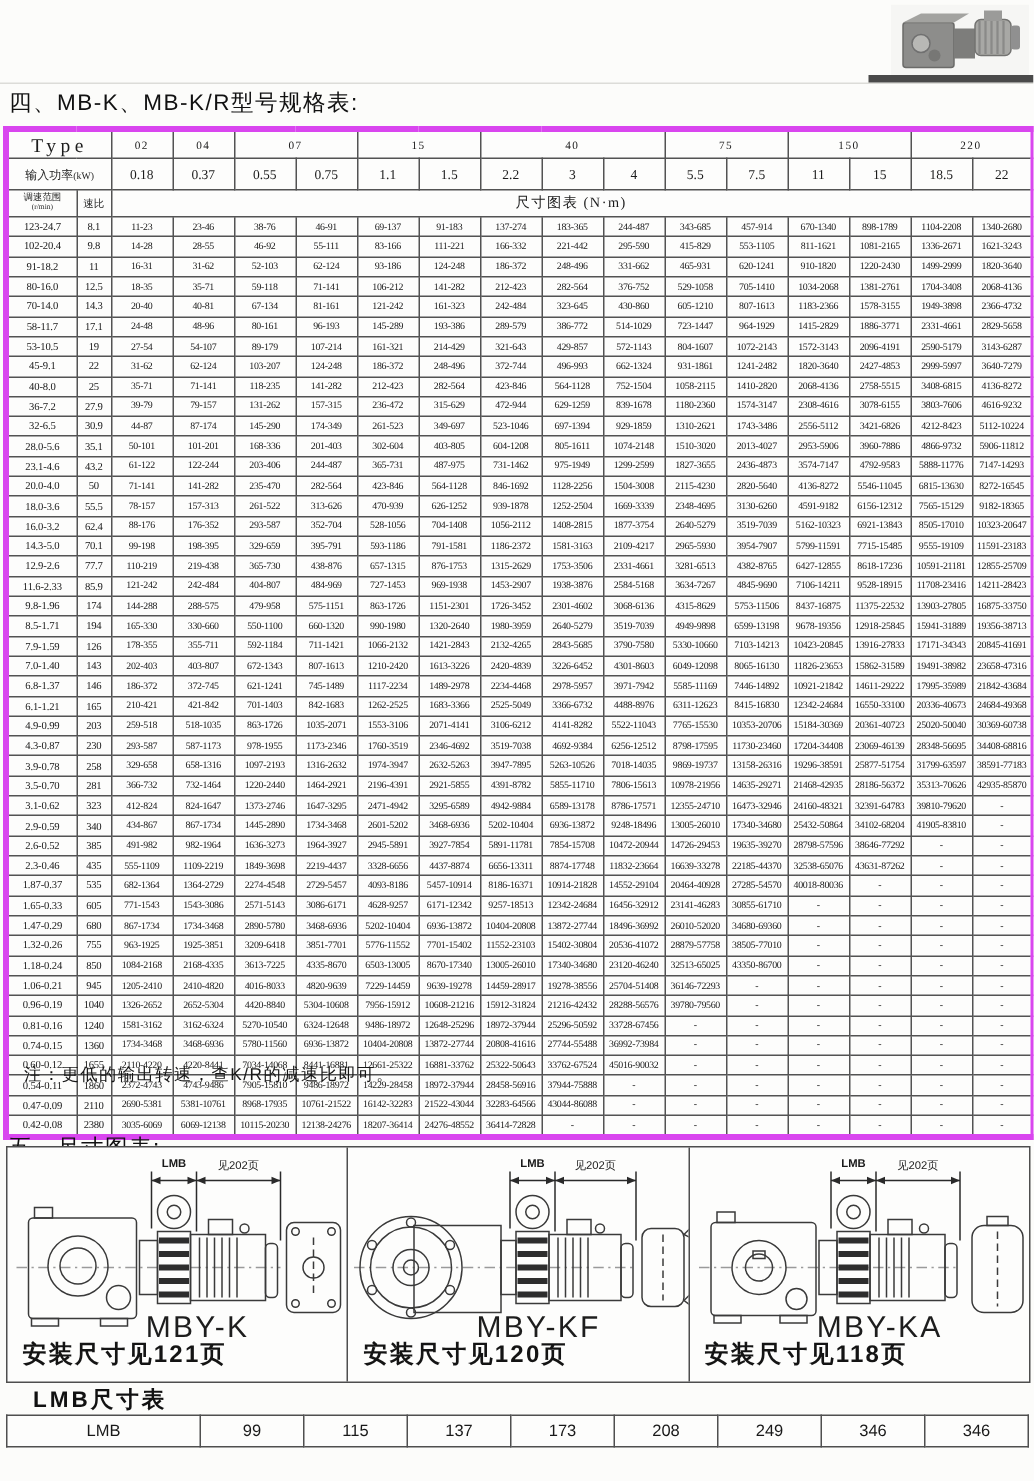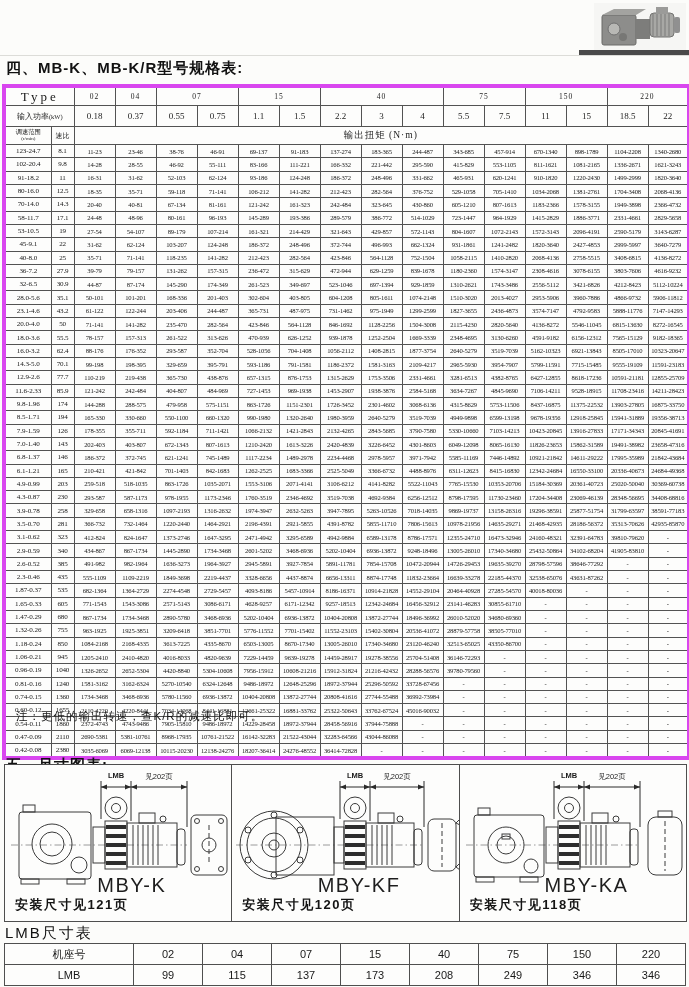--- a/index.html
+++ b/index.html
@@ -5,24 +5,24 @@
   html,body{margin:0;padding:0;}
   body{width:689px;height:987px;position:relative;background:#fcfcfa;overflow:hidden;
        font-family:"Liberation Sans","DejaVu Sans",sans-serif;color:#1c1c1c;}
   .abs{position:absolute;}
 
   
   .rule-light{top:55px;left:0;width:689px;border-top:1px solid #dcdcd8;}
   .rule-dark{top:50px;left:579px;width:110px;height:5px;background:#4a4a4a;}
 
   
-  .sec-title{font-size:15px;font-weight:bold;letter-spacing:1px;color:#111;}
+  .sec-title{font-size:15px;font-weight:normal;letter-spacing:1px;color:#111;}
   .t4{top:59px;left:6px;}
   .t5{top:736px;left:6px;margin-top:20px;}
-  .tlmb{top:924px;left:5px;font-size:15px;font-weight:400;letter-spacing:2px;}
+  .tlmb{top:924px;left:22px;font-size:15px;font-weight:700;letter-spacing:2px;}
 
   
   table.spec{border-collapse:collapse;table-layout:fixed;width:685px;background:#fdfdfc;}
   .spec-wrap{top:84px;left:2px;}
   table.spec{border:4px solid #d946ef;font-family:Liberation Serif, serif;}
   .spec th,.spec td{border:1px solid #535353;text-align:center;vertical-align:middle;
       padding:0;overflow:hidden;white-space:nowrap;font-weight:normal;}
   .spec td{height:12.32px;font-size:6.6px;letter-spacing:-0.2px;color:#191919;}
   .spec td.c0{font-size:7.1px;letter-spacing:-0.1px;}
   .spec td.c1{font-size:7.1px;}
@@ -42,21 +42,21 @@
   
   .diagrams{top:764px;left:4px;width:681px;height:156px;border:1.5px solid #4e4e4e;
             display:flex;background:#fdfdfc;}
   .panel{position:relative;flex:1;border-right:1.2px solid #4e4e4e;}
   .panel:last-child{border-right:none;}
   .panel svg{position:absolute;top:0;left:0;}
   .svg-lab{font-family:"Liberation Sans","DejaVu Sans",sans-serif;font-size:7.5px;font-weight:bold;fill:#1a1a1a;}
   .svg-ref{font-family:"Liberation Sans","DejaVu Sans",sans-serif;font-size:7.5px;font-weight:normal;fill:#222;}
   .model-label{position:absolute;bottom:24px;left:56%;transform:translateX(-50%);
       font-size:20px;letter-spacing:1.5px;color:#1d1d1d;}
-  .install-note{position:absolute;bottom:7px;left:10px;font-size:13px;font-weight:600;
+  .install-note{position:absolute;bottom:7px;left:10px;font-size:16px;font-weight:600;
       letter-spacing:1.5px;color:#141414;}
 
   
   table.lmb{border-collapse:collapse;table-layout:fixed;width:681px;border:1.6px solid #3c3c3c;background:#fdfdfc;}
   .lmb-wrap{top:943px;left:4px;}
   .lmb th,.lmb td{border:1px solid #4f4f4f;text-align:center;height:20px;
       font-size:11px;font-weight:normal;color:#191919;padding:0;}
 
   .photo{top:3px;left:594px;}
 </style>
@@ -121,21 +121,21 @@
           <th class="h-pwr">5.5</th>
           <th class="h-pwr">7.5</th>
           <th class="h-pwr">11</th>
           <th class="h-pwr">15</th>
           <th class="h-pwr">18.5</th>
           <th class="h-pwr">22</th>
         </tr>
     <tr>
       <th class="h-range"><span>调速范围</span><span class="unit">(r/min)</span></th>
       <th class="h-ratio">速比</th>
-      <th colspan="15" class="h-torque">输出扭矩 (N·m)</th>
+      <th colspan="15" class="h-torque">尺寸图表 (N·m)</th>
     </tr>
   </thead>
   <tbody>
         <tr>
           <td class="c0">123-24.7</td>
           <td class="c1">8.1</td>
           <td class="c2">11-23</td>
           <td class="c3">23-46</td>
           <td class="c4">38-76</td>
           <td class="c5">46-91</td>
@@ -1195,31 +1195,20 @@
 
 <div class="abs sec-title tlmb">LMB尺寸表</div>
 <div class="abs lmb-wrap">
   <table class="lmb">
     <colgroup>
         <col style="width:129px">
         <col span="8" style="width:69px">
       </colgroup>
     <tbody>
       <tr>
-          <th>机座号</th>
-          <th>02</th>
-          <th>04</th>
-          <th>07</th>
-          <th>15</th>
-          <th>40</th>
-          <th>75</th>
-          <th>150</th>
-          <th>220</th>
-        </tr>
-      <tr>
           <td>LMB</td>
           <td>99</td>
           <td>115</td>
           <td>137</td>
           <td>173</td>
           <td>208</td>
           <td>249</td>
           <td>346</td>
           <td>346</td>
         </tr>

